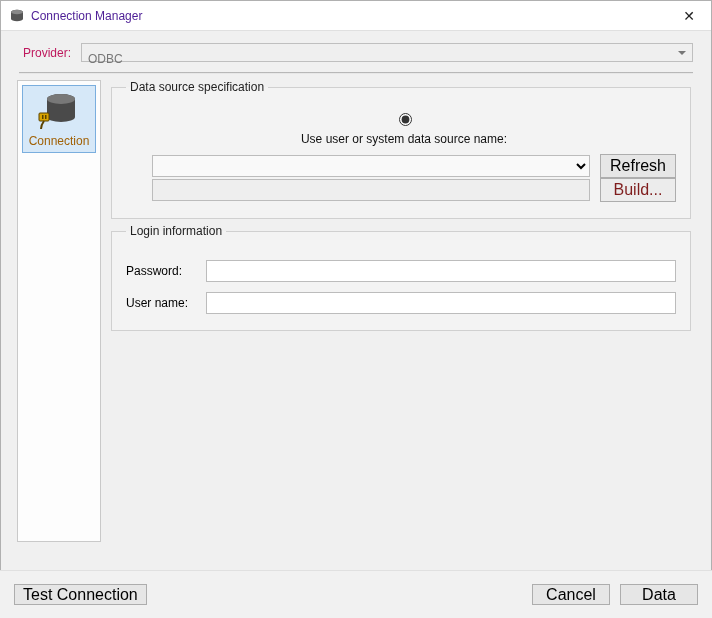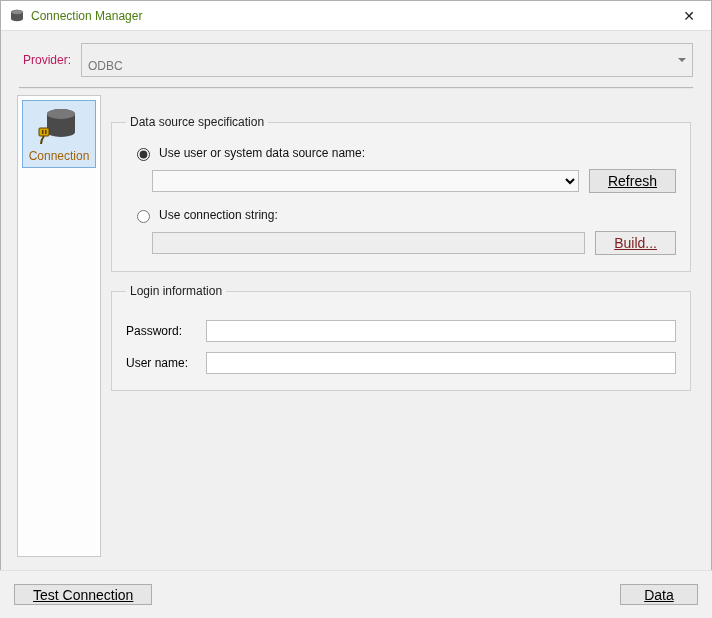--- a/index.html
+++ b/index.html
@@ -20,36 +20,36 @@
     border-bottom: 1px solid #e0e0e0;
     display: flex;
     align-items: center;
     padding: 0 2px 0 8px;
   }
   .titlebar .app-icon {
     width: 16px; height: 16px;
     margin-right: 6px;
     display: inline-flex; align-items: center; justify-content: center;
   }
-  .titlebar .title { flex: 1; color: #4d7c0f; }
+  .titlebar .title { flex: 1; color: #4c1d95; }
   .titlebar .close-btn {
     width: 40px; height: 28px;
     display: flex; align-items: center; justify-content: center;
     font-size: 14px; color: #222; cursor: default;
   }
 
   .provider-row {
     display: flex; align-items: center;
     padding: 12px 18px 8px 22px;
     gap: 10px;
   }
   .provider-row label { color: #be185d; }
   .provider-select {
     flex: 1;
-    height: 34px;
+    height: 19px;
     border: 1px solid #bfbfbf;
     background: #efefef;
     color: #777;
     padding: 12px 20px 0 6px;
     position: relative;
     display: flex; align-items: center;
   }
   .provider-select::after {
     content: "";
     position: absolute;
@@ -88,31 +88,31 @@
     border: 1px solid transparent;
     cursor: default;
   }
   .nav-item.selected {
     background: #d6e8f8;
     border: 1px solid #7aaede;
   }
   .nav-item .icon-box { width: 48px; height: 42px; display:flex; align-items:center; justify-content:center; }
   .nav-item .nav-label { color: #a16207; font-size: 12px; }
 
-  .main-pane { flex: 1; padding: 0 4px 0 10px; display:flex; flex-direction:column; gap: 12px; margin-top: 20px; }
+  .main-pane { flex: 1; padding: 0 4px 0 10px; display:flex; flex-direction:column; gap: 5px; }
 
   fieldset {
     border: 1px solid #d0d0d0;
     background: #f3f3f3;
     padding: 12px 14px 16px 14px;
     margin: 0;
   }
   legend { padding: 0 4px; color: #222; }
 
-  .radio-row { display: flex; align-items: center; gap: 6px; margin: 4px 0 8px 6px; }
+  .radio-row { display: flex; align-items: center; gap: 6px; margin: 4px 0 8px 6px; flex-direction: column; }
   .radio-row input[type=radio] { accent-color: #333; }
   .radio-row label { color: #111; }
 
   .indent-row { display: flex; align-items: center; gap: 10px; margin-left: 26px; }
 
   select.dsn-select, input.cs-input, input.login-input {
     height: 22px;
     border: 1px solid #bcbcbc;
     background: #fff;
     padding: 0 4px;
@@ -120,24 +120,24 @@
   }
   select.dsn-select { flex: 1; background: #f9f9f9; }
   input.cs-input { flex: 1; background: #eeeeee; color: #777; }
   input.login-input { flex: 1; }
 
   .btn {
     min-width: 76px;
     height: 24px;
     border: 1px solid #adadad;
     background: #e6e6e6;
-    padding: 0 18px;
-    font-family: inherit; font-size: 14px;
+    padding: 0 8px;
+    font-family: inherit; font-size: 16px;
     cursor: default;
-    display: inline-flex; align-items:center; justify-content:center;text-decoration:underline;
+    display: inline-flex; align-items:center; justify-content:center;
   }
   .btn.disabled { color: #7f1d1d; background: #ececec; }
 
   .field-row { display: flex; align-items: center; gap: 8px; margin-top: 10px; }
   .field-row .lbl { min-width: 72px; text-align: left; }
 
   .footer {
     position: absolute;
     bottom: 0; left: 0; right: 0;
     height: 48px;
@@ -202,24 +202,20 @@
 
       <div class="radio-row">
         <input type="radio" name="dsmode" checked="" style="">
         <label>Use user or system data source name:</label>
       </div>
       <div class="indent-row">
         <select class="dsn-select" value=""></select>
         <button class="btn">Refresh</button>
       </div>
 
-      <div class="radio-row" style="margin-top:14px">
-        <input type="radio" name="dsmode" style="">
-        <label>Use connection string:</label>
-      </div>
       <div class="indent-row">
         <input type="text" class="cs-input" disabled="" value="" style="">
         <button class="btn disabled">Build...</button>
       </div>
     </fieldset>
 
     <fieldset>
       <legend>Login information</legend>
 
       <div class="field-row">
@@ -231,14 +227,15 @@
         <input type="text" class="login-input" value="" style="">
       </div>
     </fieldset>
 
   </div>
 </div>
 
 <div class="footer">
   <button class="btn" style="min-width:110px">Test Connection</button>
   <span class="spacer"></span>
+  <button class="btn">Cancel</button>
   <button class="btn">Data</button>
 </div>
 
 </body></html>

